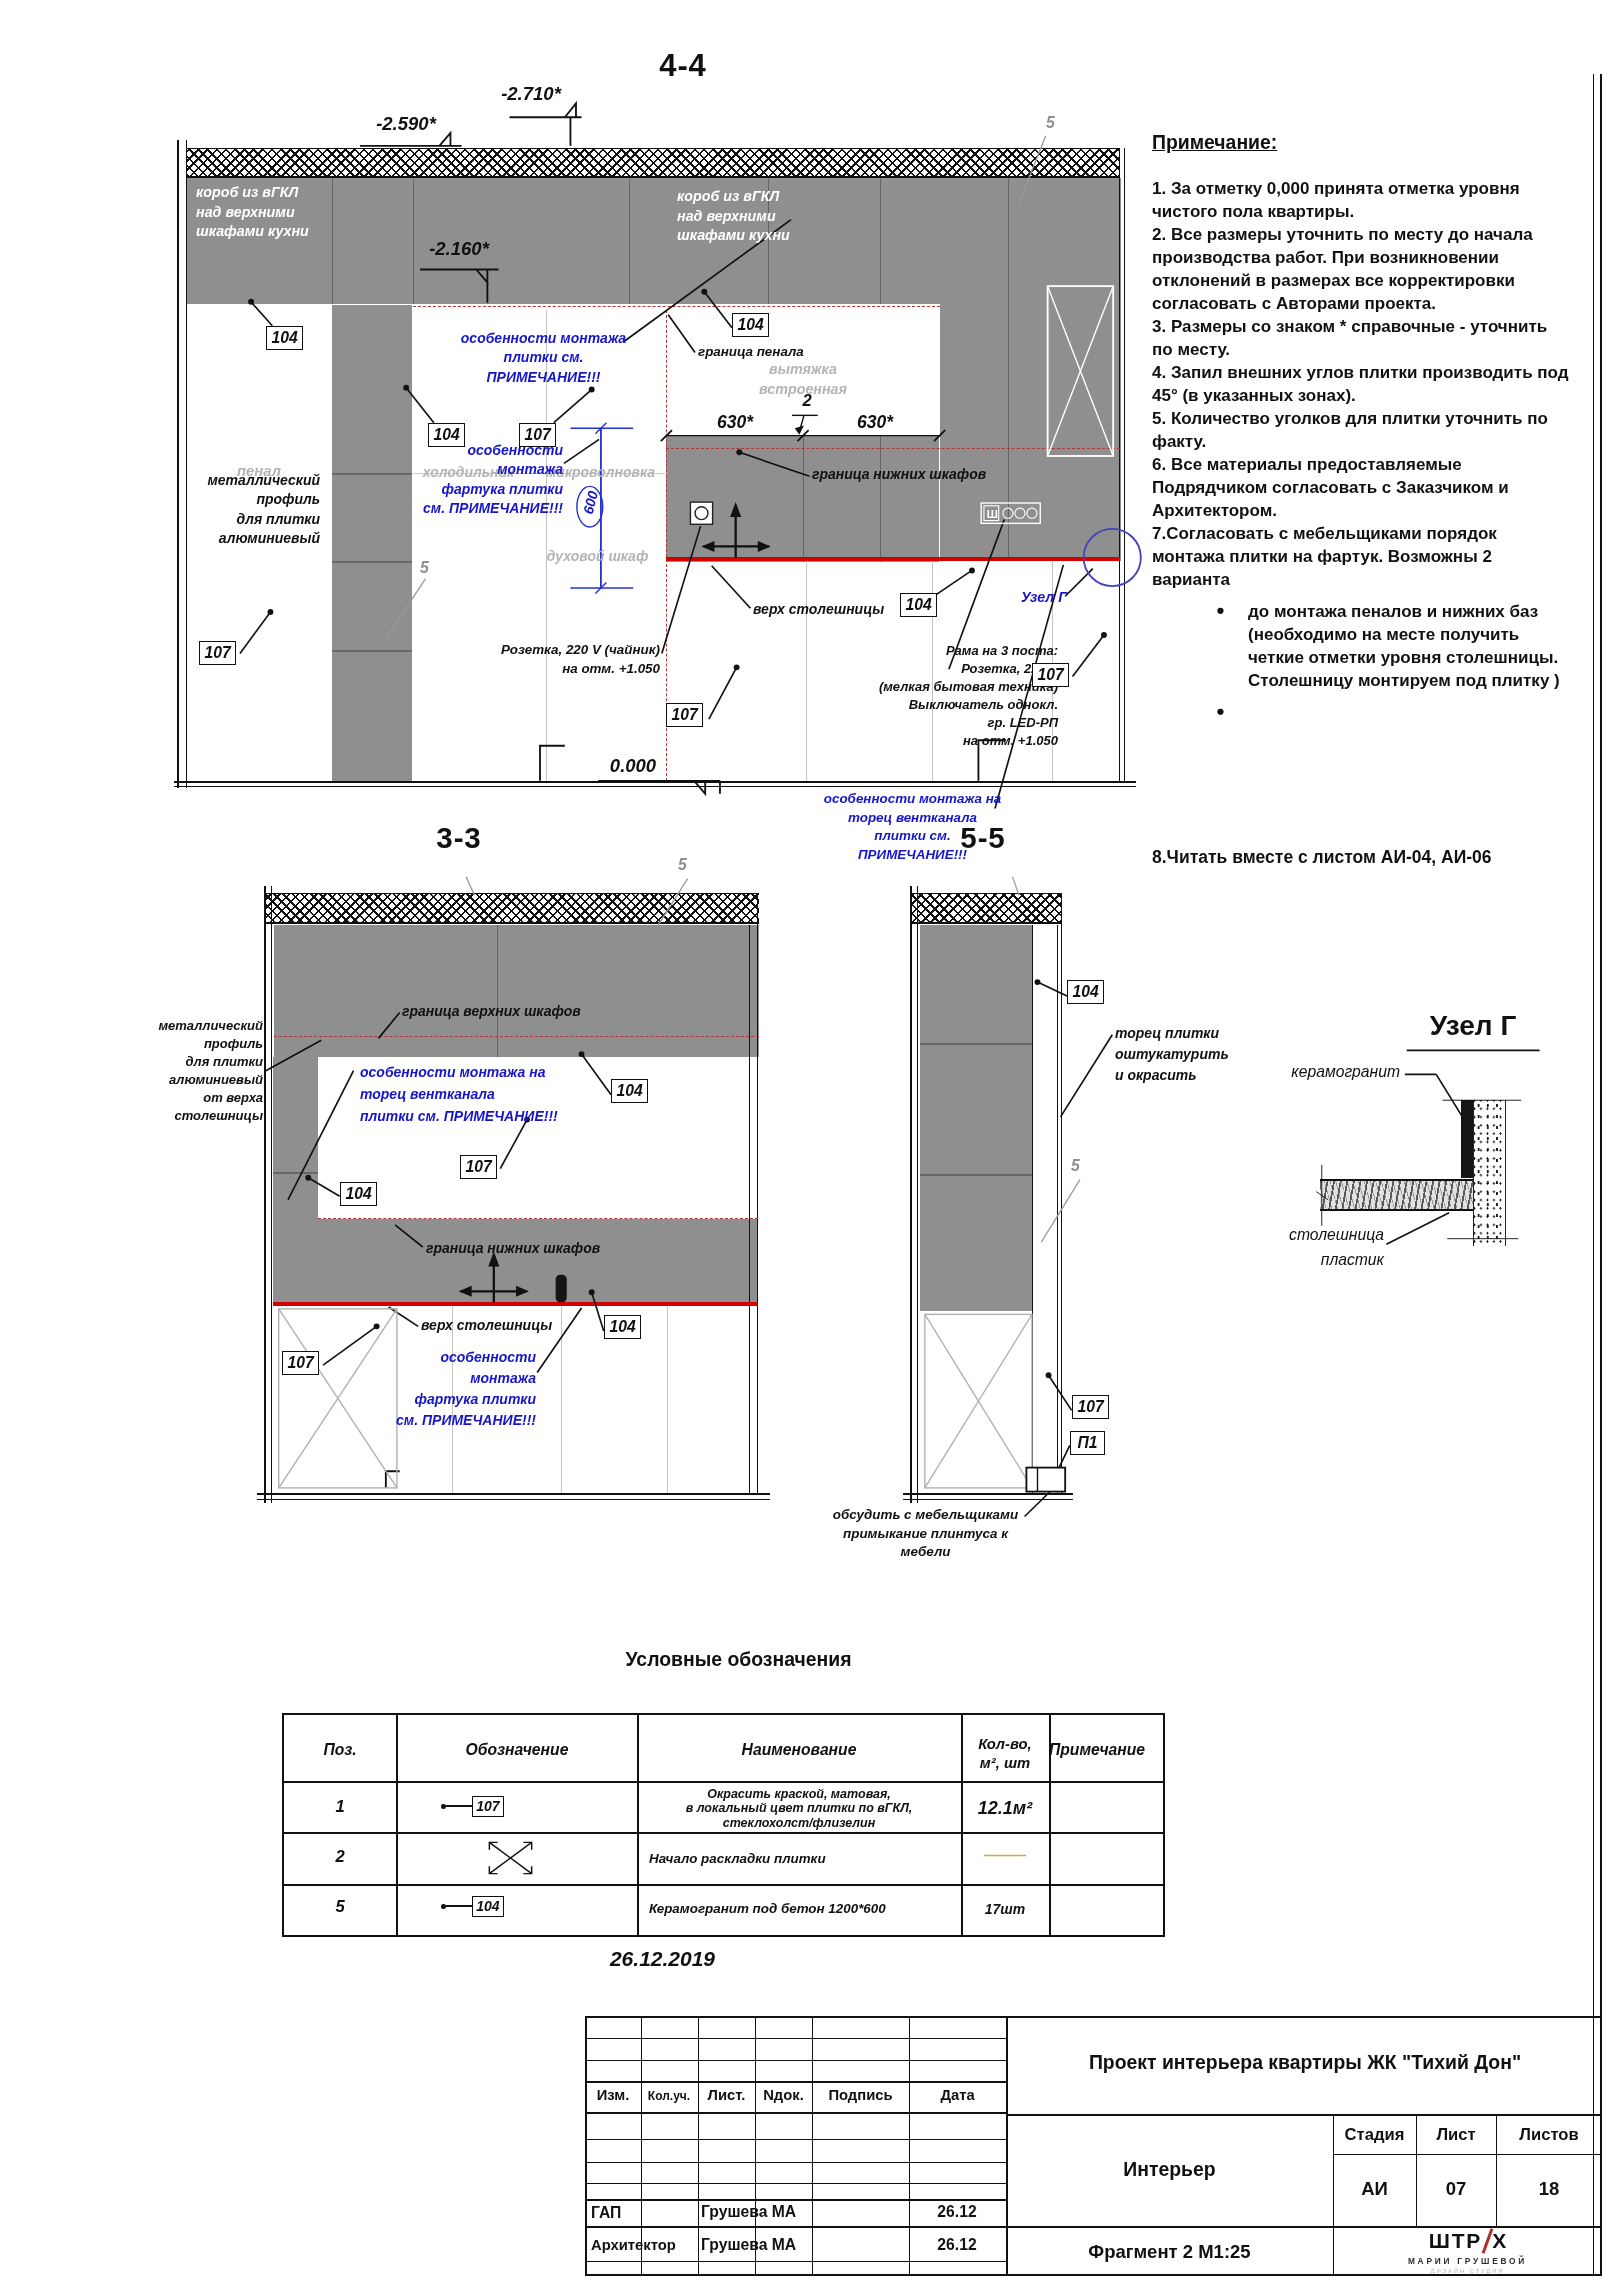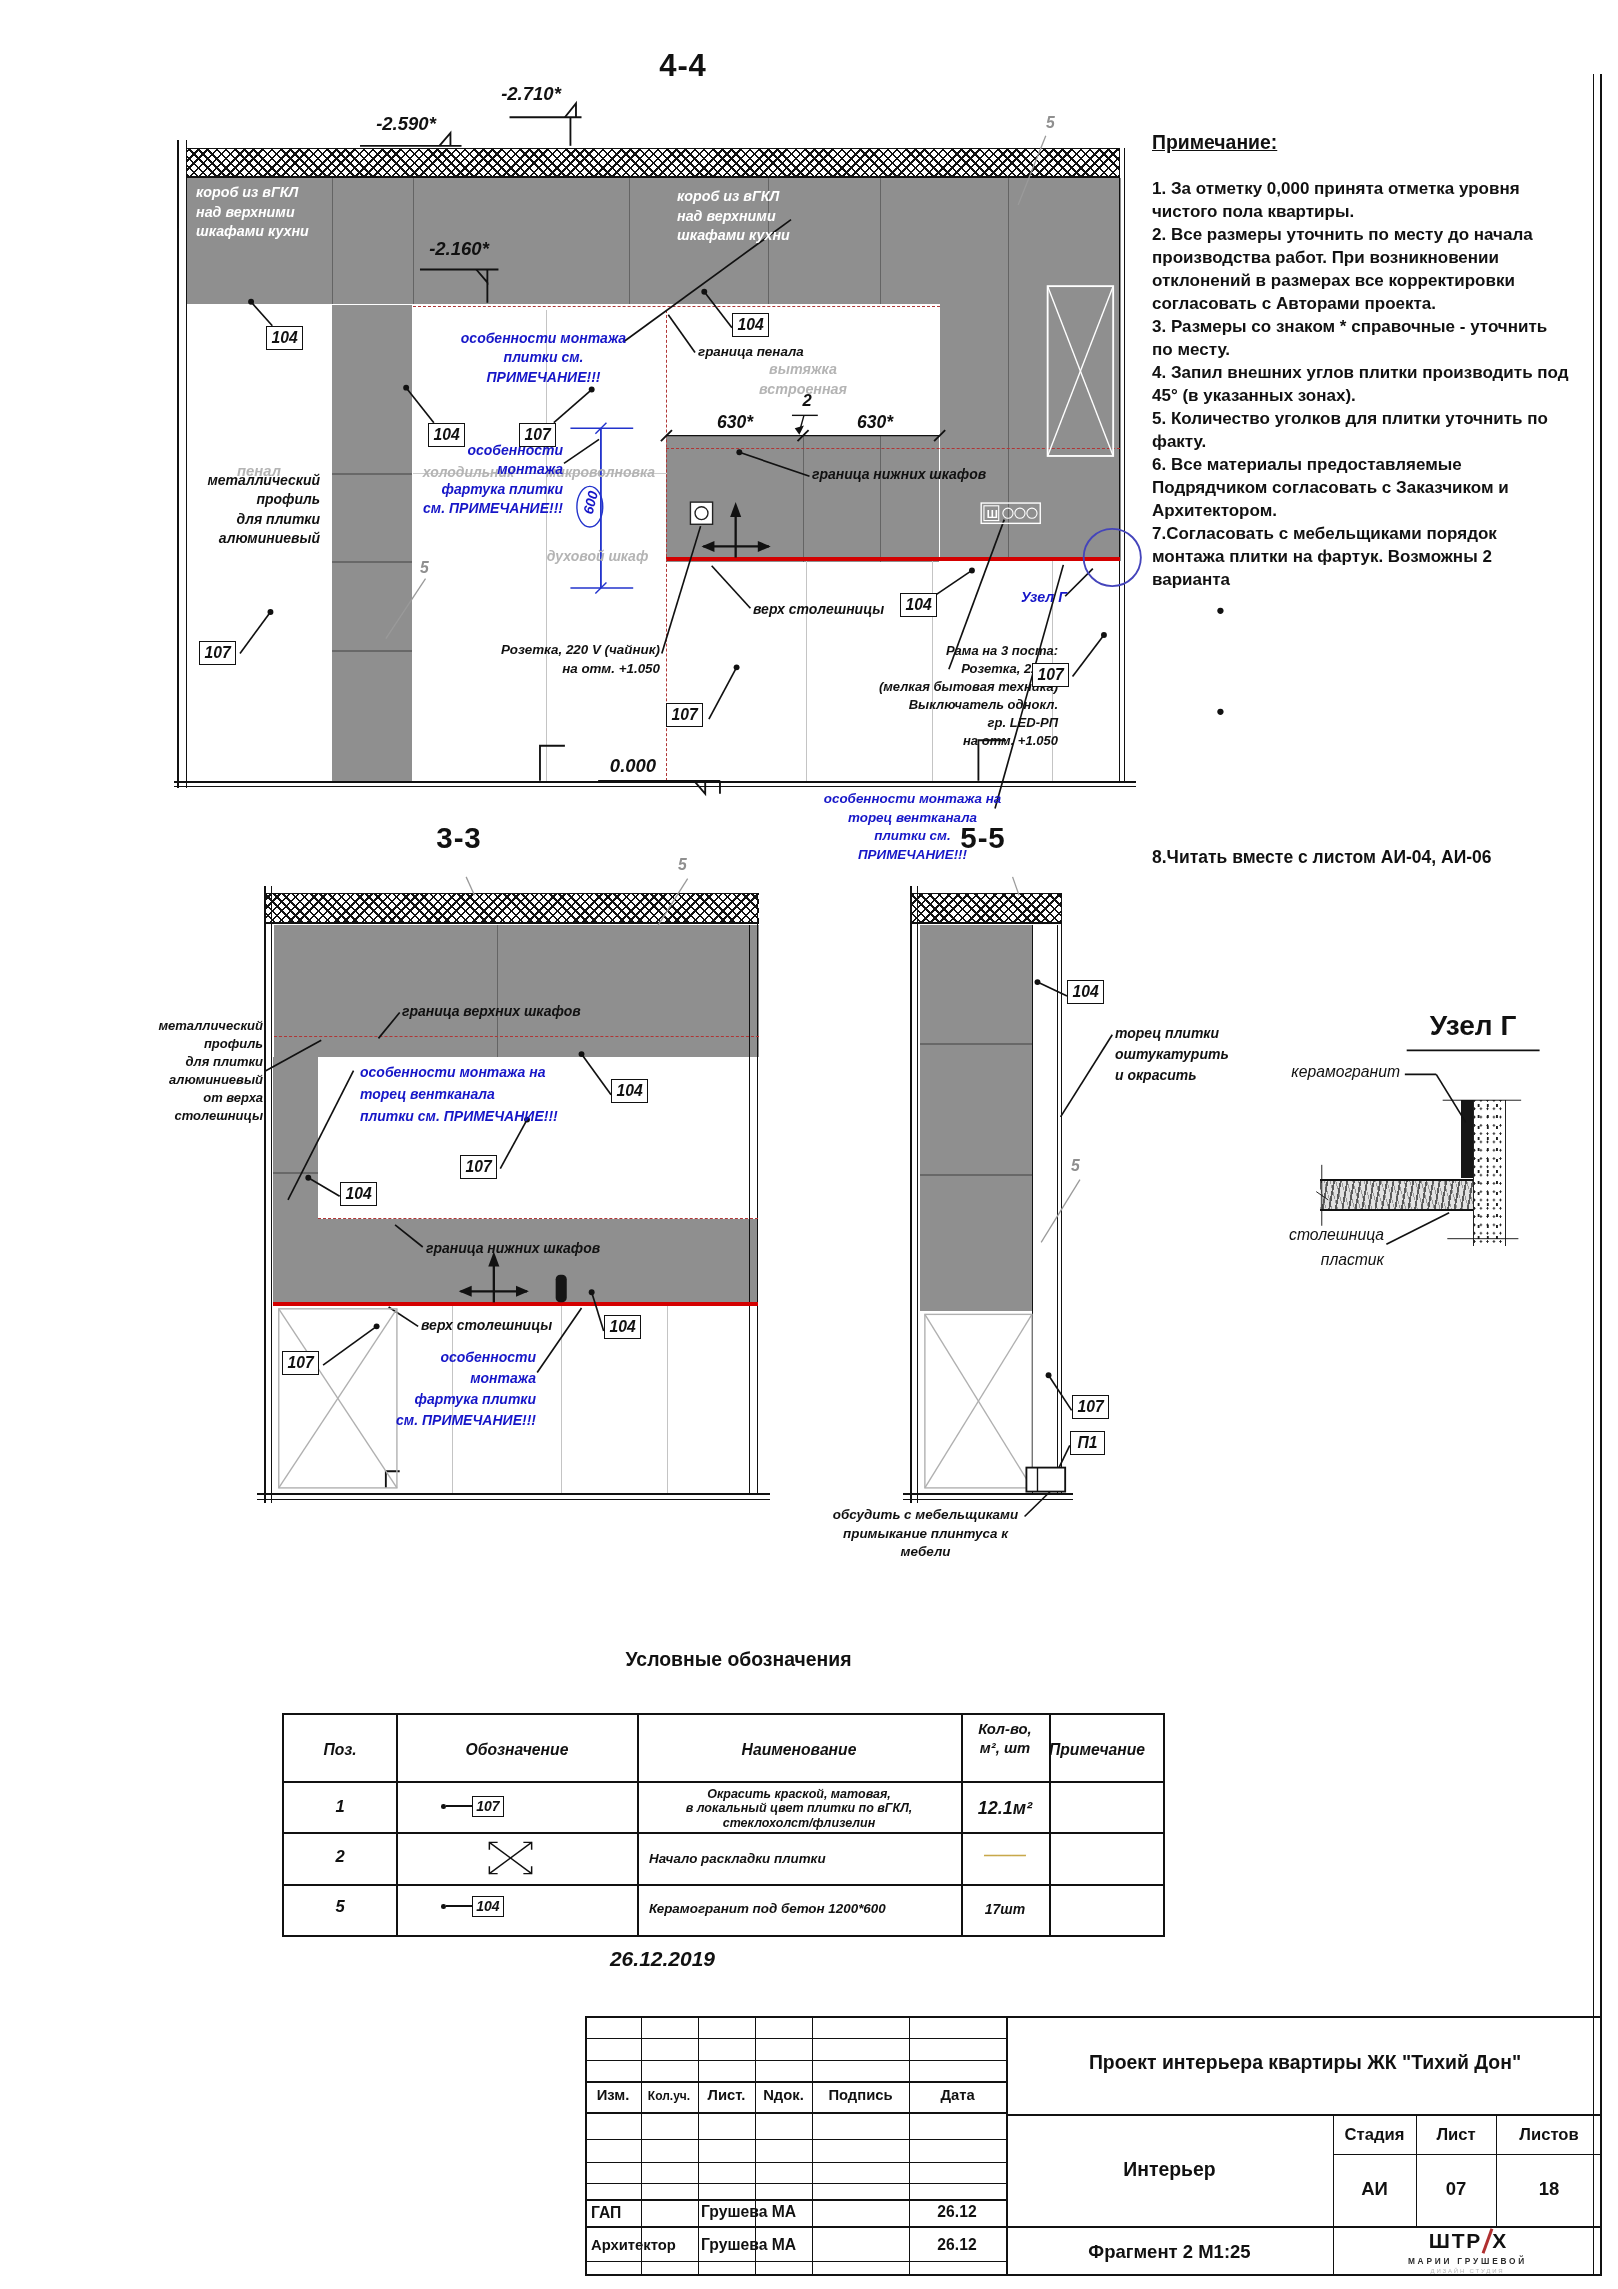--- a/index.html
+++ b/index.html
@@ -398,36 +398,40 @@
 45° (в указанных зонах).
 5. Количество уголков для плитки уточнить по
 факту.
 6. Все материалы предоставляемые
 Подрядчиком согласовать с Заказчиком и
 Архитектором.
 7.Согласовать с мебельщиками порядок
 монтажа плитки на фартук. Возможны 2
 варианта</div>
   <div class="txt notes" style="left:1216px;top:602px;font-size:14.8px">●</div>
+  <div class="txt notes" style="left:1248px;top:600px;width:346px;font-size:17px;line-height:23px">до монтажа пеналов и нижних баз
+(необходимо на месте получить
+четкие отметки уровня столешницы.
+Столешницу монтируем под плитку )</div>
   <div class="txt notes" style="left:1216px;top:703px;font-size:14.8px">●</div>
   <div class="txt notes" style="left:1152px;top:847px;width:438px;font-size:17.5px">8.Читать вместе с листом АИ-04, АИ-06</div>
 
   <div class="txt center" style="left:554px;top:1648px;width:369px;font-size:19.4px;font-weight:700">Условные обозначения</div>
   <div class="ltable" style="left:282px;top:1672px;width:879px;height:220px">
     <div class="lt-line" style="left:112px;top:0;width:1.8px;height:220px"></div>
     <div class="lt-line" style="left:353px;top:0;width:1.8px;height:220px"></div>
     <div class="lt-line" style="left:677px;top:0;width:1.8px;height:220px"></div>
     <div class="lt-line" style="left:765px;top:0;width:1.8px;height:220px"></div>
     <div class="lt-line" style="left:0;top:66px;width:879px;height:1.8px"></div>
     <div class="lt-line" style="left:0;top:117px;width:879px;height:1.8px"></div>
     <div class="lt-line" style="left:0;top:169px;width:879px;height:1.8px"></div>
     <div class="lt-txt ann center" style="left:0;top:24px;width:112px;font-size:15.7px">Поз.</div>
     <div class="lt-txt ann center" style="left:112px;top:24px;width:242px;font-size:15.7px">Обозначение</div>
     <div class="lt-txt ann center" style="left:353px;top:24px;width:324px;font-size:15.7px">Наименование</div>
-    <div class="lt-txt ann center" style="left:677px;top:5px;width:88px;font-size:14.8px;line-height:18.5px">Кол-во,
+    <div class="lt-txt ann center" style="left:677px;top:20px;width:88px;font-size:14.8px;line-height:18.5px">Кол-во,
 м², шт</div>
     <div class="lt-txt ann center" style="left:765px;top:24px;width:92px;font-size:15.7px">Примечание</div>
 
     <div class="lt-txt ann center" style="left:0;top:81px;width:112px;font-size:16.6px">1</div>
     <div class="lt-txt sym" style="left:157px;top:81px">
       <span class="sdot"></span><span class="sline"></span><span class="smbox">107</span>
     </div>
     <div class="lt-txt ann center" style="left:353px;top:72px;width:324px;font-size:12.5px;line-height:14.3px">Окрасить краской, матовая,
 в локальный цвет плитки по вГКЛ,
 стеклохолст/флизелин</div>

